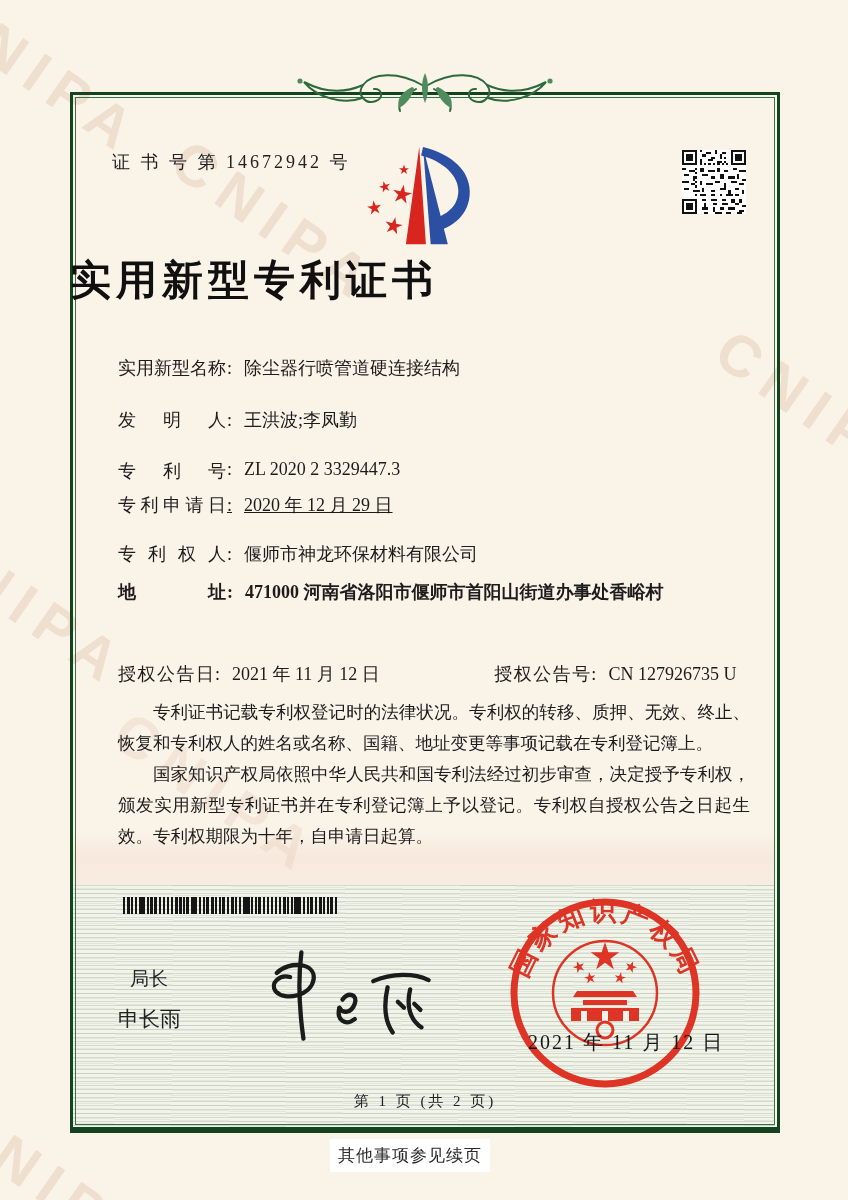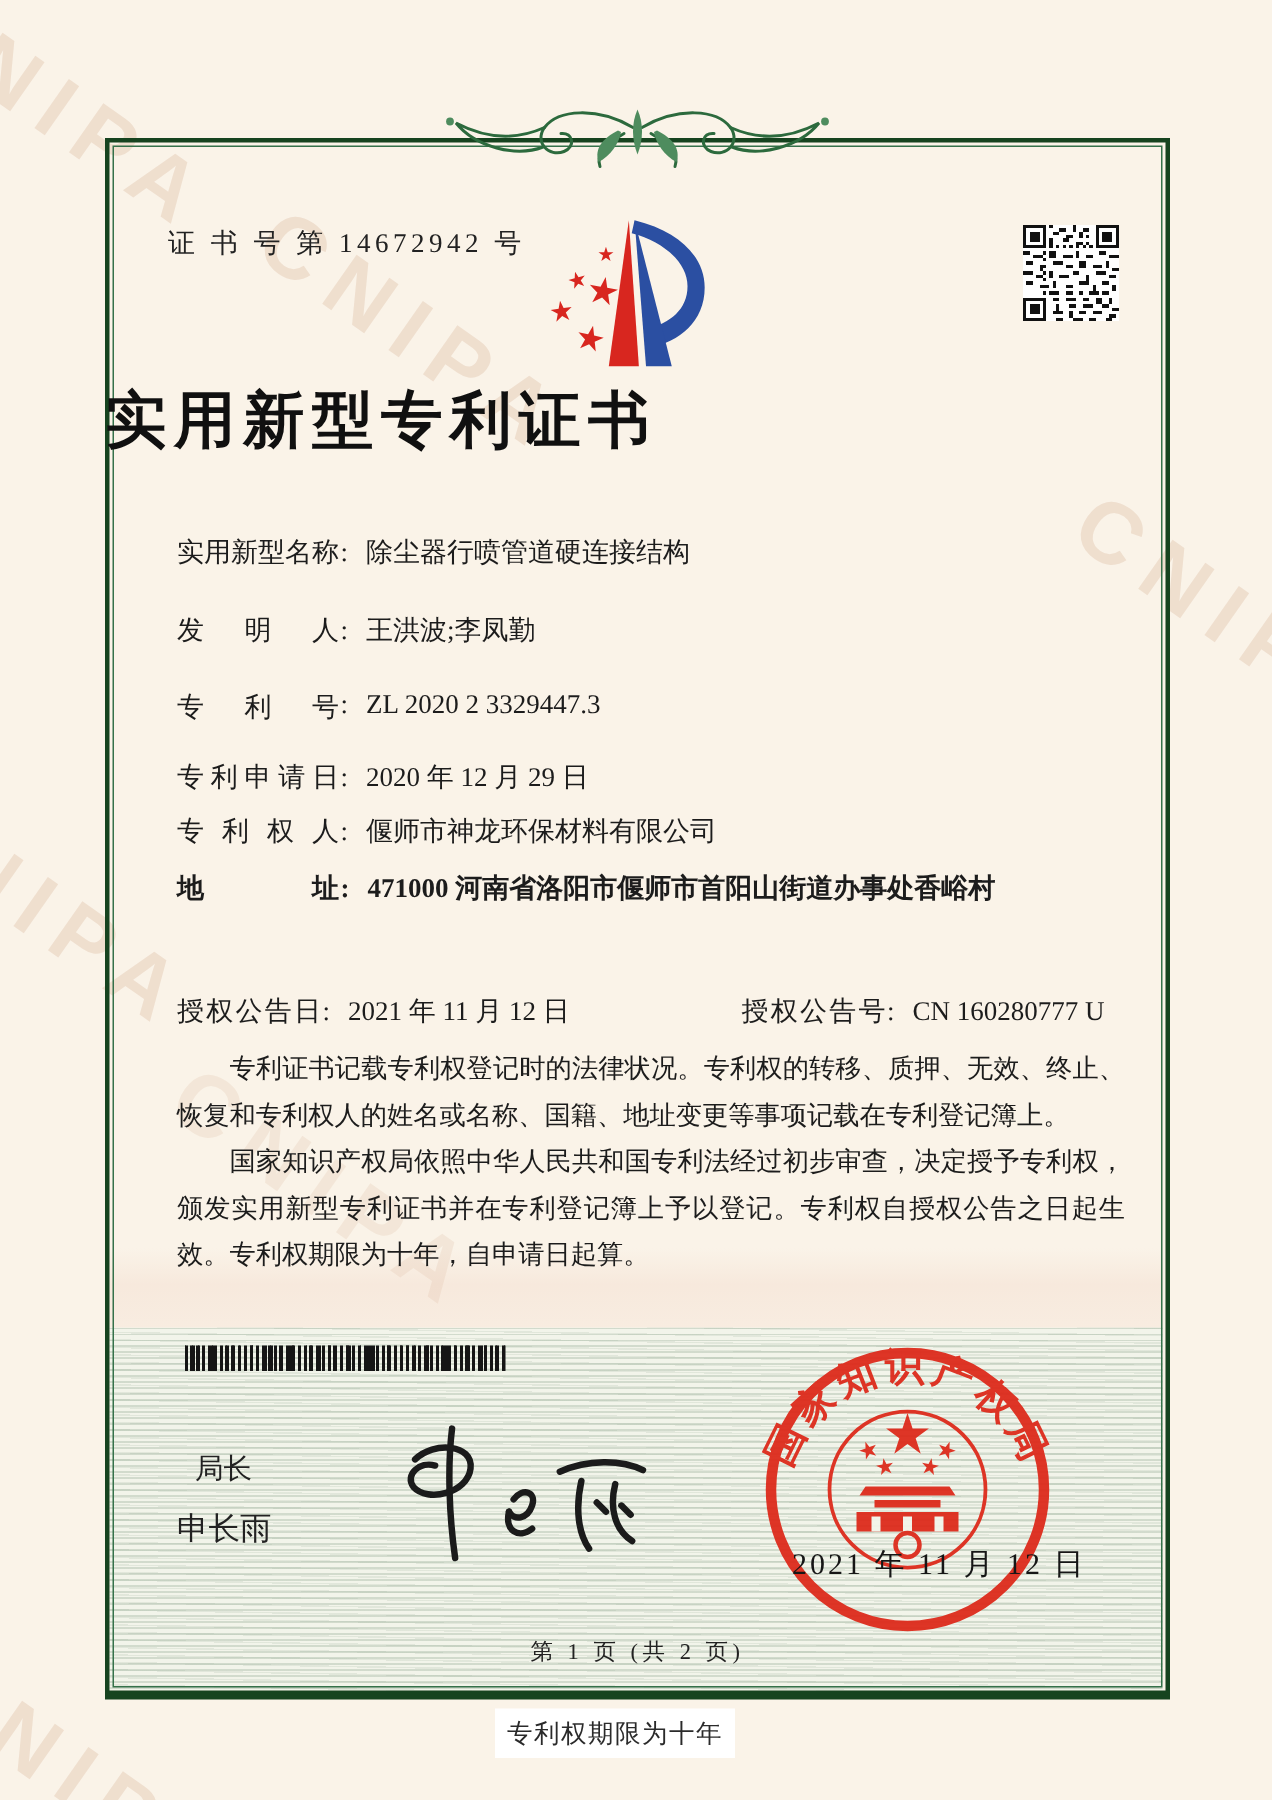--- a/index.html
+++ b/index.html
@@ -246,33 +246,33 @@
 
 <div class="abs frow" style="top:356px;">
   <span class="flabel">实用新型名称</span><span class="colon">:</span><span class="fval">除尘器行喷管道硬连接结构</span>
 </div>
 <div class="abs frow" style="top:408px;">
   <span class="flabel">发明人</span><span class="colon">:</span><span class="fval">王洪波;李凤勤</span>
 </div>
 <div class="abs frow" style="top:459px;">
   <span class="flabel">专利号</span><span class="colon">:</span><span class="fval">ZL 2020 2 3329447.3</span>
 </div>
-<div class="abs frow" style="top:506px;">
+<div class="abs frow" style="top:493px;text-decoration:underline;">
   <span class="flabel">专利申请日</span><span class="colon">:</span><span class="fval">2020 年 12 月 29 日</span>
 </div>
 <div class="abs frow" style="top:542px;">
   <span class="flabel">专利权人</span><span class="colon">:</span><span class="fval">偃师市神龙环保材料有限公司</span>
 </div>
 <div class="abs frow" style="top:580px;font-weight:bold;">
   <span class="flabel">地址</span><span class="colon">:</span><span class="fval">471000 河南省洛阳市偃师市首阳山街道办事处香峪村</span>
 </div>
 
 <div class="abs frow" style="top:662px;">
   <span class="flabel5">授权公告日</span><span class="colon">:</span><span class="fval">2021 年 11 月 12 日</span>
-  <span style="display:inline-block;width:96px;margin-left:110px;text-align:justify;text-align-last:justify;">授权公告号</span><span class="colon">:</span><span class="fval">CN 160280777 U</span>
+  <span style="display:inline-block;width:96px;margin-left:110px;text-align:justify;text-align-last:justify;">授权公告号</span><span class="colon">:</span><span class="fval">CN 127926735 U</span>
 </div>
 
 <div class="abs body-text">
   <p>专利证书记载专利权登记时的法律状况。专利权的转移、质押、无效、终止、恢复和专利权人的姓名或名称、国籍、地址变更等事项记载在专利登记簿上。</p>
   <p>国家知识产权局依照中华人民共和国专利法经过初步审查，决定授予专利权，颁发实用新型专利证书并在专利登记簿上予以登记。专利权自授权公告之日起生效。专利权期限为十年，自申请日起算。</p>
 </div>
 
 <div class="abs barcode"></div>
 
 <div class="abs signer-role">局长</div>
@@ -313,14 +313,14 @@
       <rect x="97" y="118" width="6" height="10" fill="#f2f4ea"></rect>
       <rect x="118" y="118" width="6" height="10" fill="#f2f4ea"></rect>
       <circle cx="100" cy="137" r="8" fill="none" stroke="#dd2b1c" stroke-width="3"></circle>
     </g>
   </g>
 </svg>
 <div class="abs seal-date">2021 年 11 月 12 日</div>
 
 <div class="abs page-info">第 1 页 (共 2 页)</div>
 <div class="abs continuation">
-  <span>专利权期限为十年</span>
+  <span>其他事项参见续页</span>
 </div>
 
 </body></html>

